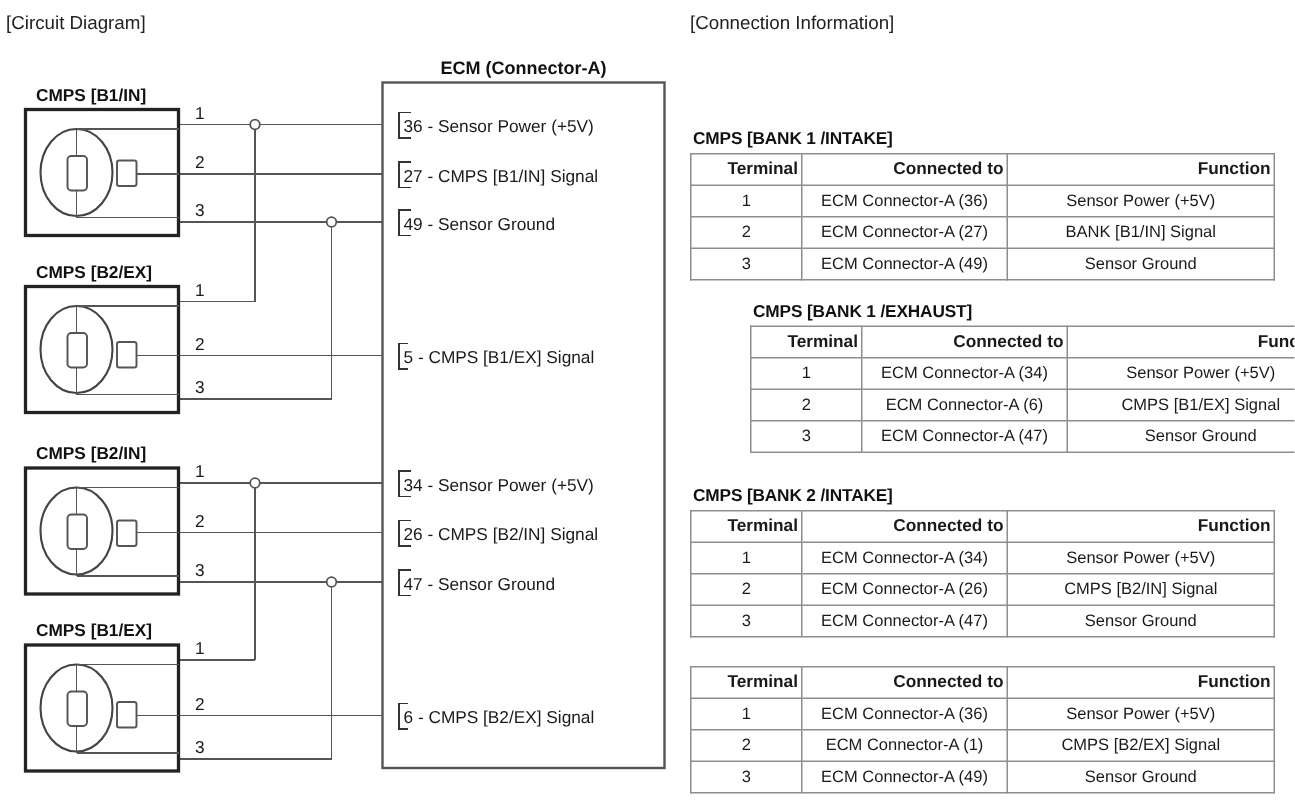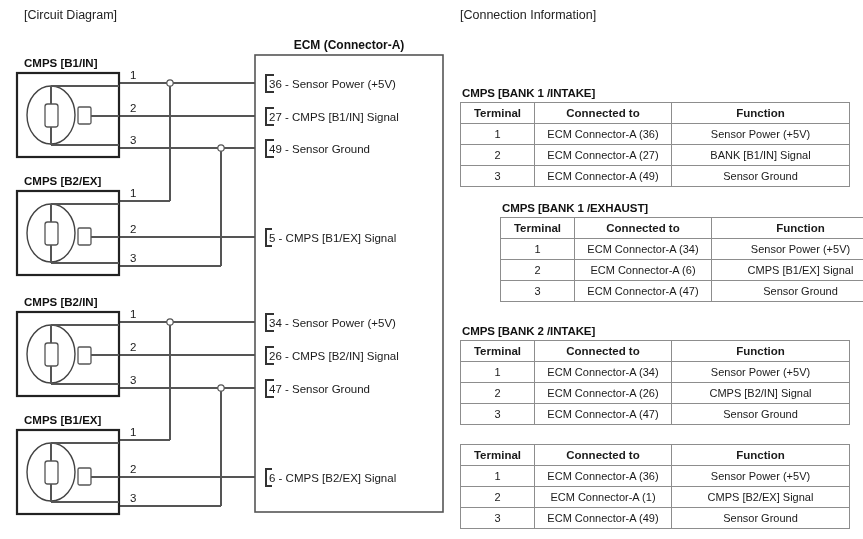--- a/index.html
+++ b/index.html
@@ -15,21 +15,21 @@
   #circuit-panel{left:0;width:455px;height:539px;}
   #info-panel{left:455px;width:408px;height:539px;}
 
   .section-title{
     position:absolute;
     font-size:12.5px;
     font-weight:400;
     color:#222;
     white-space:nowrap;
   }
-  #circuit-title{left:24px;top:8px;}
+  #circuit-title{left:4px;top:8px;}
   #info-title{left:5px;top:8px;}
 
   svg#circuit-svg{position:absolute;left:0;top:0;width:455px;height:539px;}
 
   
   .table-group{position:absolute;left:5px;width:390px;margin-top:48px;}
   .table-caption{
     font-size:11.5px;
     font-weight:bold;
     color:#111;
@@ -47,21 +47,21 @@
     border:1px solid #8d8d8d;
     height:20px;
     font-size:11px;
     text-align:center;
     vertical-align:middle;
     padding:0 2px;
     color:#1a1a1a;
     white-space:nowrap;
     overflow:hidden;
   }
-  table.conn th{font-weight:bold;font-size:11.5px;}
+  table.conn th{font-weight:bold;font-size:11.5px;text-align:right;}
   table.conn col.c1{width:74px;}
   table.conn col.c2{width:137px;}
   table.conn col.c3{width:178px;}
 </style>
 </head>
 <body>
 
 <div class="panel" id="circuit-panel">
 
   <div class="section-title" id="circuit-title">[Circuit Diagram]</div>

